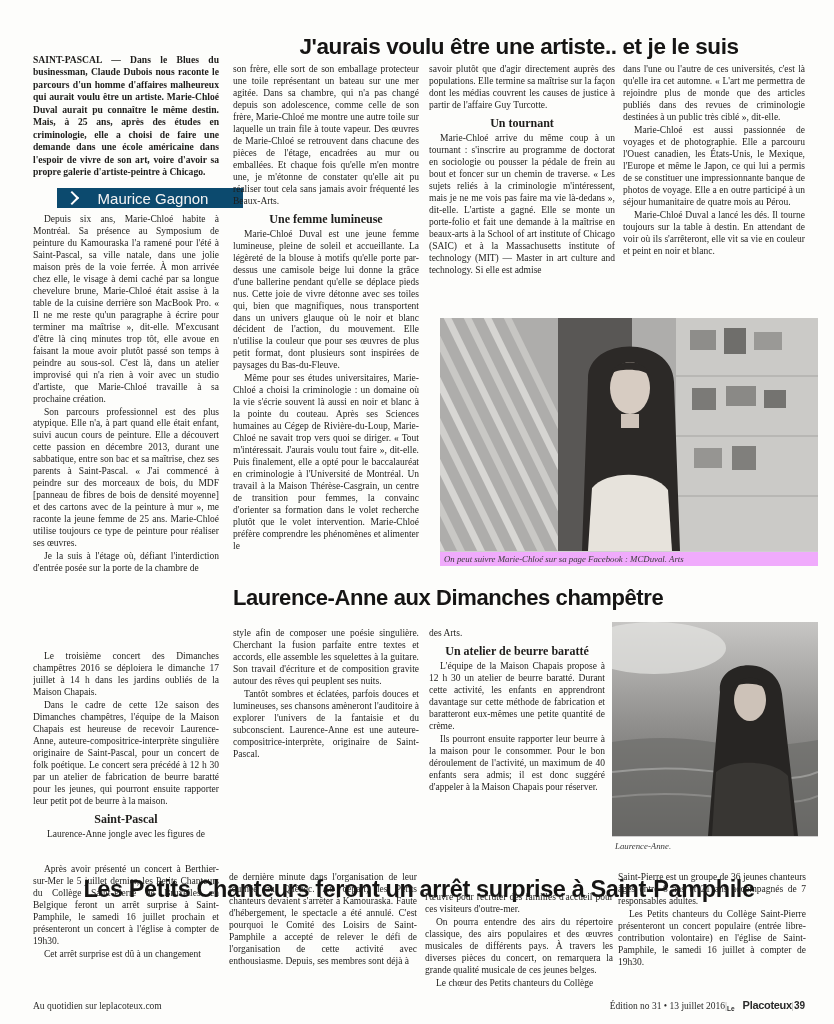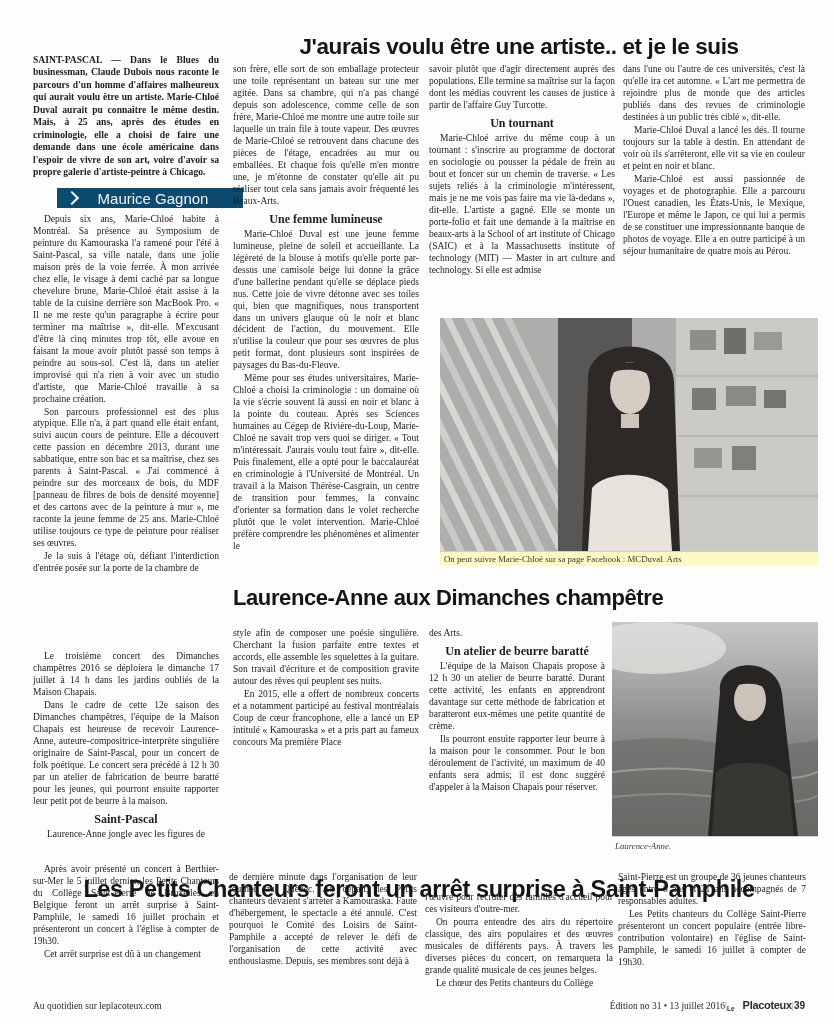--- a/index.html
+++ b/index.html
@@ -24,21 +24,21 @@
   .byline{
     background:#0c4a6e;color:#f4f4f4;display:flex;align-items:center;
     font-family:"Liberation Sans", sans-serif;font-size:15px;margin-left:24px;
   }
   .byline .chev{
     width:8px;height:8px;border-top:2.5px solid #fff;border-right:2.5px solid #fff;
     transform:rotate(45deg);margin-left:10px;flex:0 0 auto;
   }
   .byline .lbl{flex:1;text-align:center;padding-right:14px;}
   .caption{
-    font-size:8.8px;color:#3a3a3a;background:#fef9c3;
+    font-style:italic;font-size:8.8px;color:#3a3a3a;background:#f0abfc;
     padding:2px 4px;overflow:hidden;white-space:nowrap;
   }
   .caption2{font-style:italic;font-size:8.8px;color:#3a3a3a;}
   .photo{background:#b5b5b5;overflow:hidden;box-shadow:0 1px 0 #cfcfcf;}
   .photo svg{display:block;}
   .footer{
     font-size:9.5px;color:#2a2a2a;display:flex;align-items:baseline;
   }
   .footer .sep{color:#9a9a9a;font-size:10px;}
   .logo-le{font-family:"Liberation Sans", sans-serif;font-size:6.5px;font-weight:bold;vertical-align:-2px;}
@@ -73,22 +73,22 @@
 </div>
 
 <div class="abs bodytext" style="left:429px;top:64px;width:186px;height:252px;">
   <p>savoir plutôt que d'agir directement auprès des populations. Elle termine sa maîtrise sur la façon dont les médias couvrent les causes de justice à partir de l'affaire Guy Turcotte.</p>
   <div class="subhead">Un tournant</div>
   <p class="ind">Marie-Chloé arrive du même coup à un tournant : s'inscrire au programme de doctorat en sociologie ou pousser la pédale de frein au bout et foncer sur un chemin de traverse. « Les sujets reliés à la criminologie m'intéressent, mais je ne me vois pas faire ma vie là-dedans », dit-elle. L'artiste a gagné. Elle se monte un porte-folio et fait une demande à la maîtrise en beaux-arts à la School of art institute of Chicago (SAIC) et à la Massachusetts institute of technology (MIT) — Master in art culture and technology. Si elle est admise</p>
 </div>
 
 <div class="abs bodytext" style="left:623px;top:64px;width:182px;height:250px;">
   <p>dans l'une ou l'autre de ces universités, c'est là qu'elle ira cet automne. « L'art me permettra de rejoindre plus de monde que des articles publiés dans des revues de criminologie destinées à un public très ciblé », dit-elle.</p>
+  <p class="ind">Marie-Chloé est aussi passionnée de voyages et de photographie. Elle a parcouru l'Ouest canadien, les États-Unis, le Mexique, l'Europe et même le Japon, ce qui lui a permis de se constituer une impressionnante banque de photos de voyage. Elle a en outre participé à un séjour humanitaire de quatre mois au Pérou.</p>
   <p class="ind">Marie-Chloé Duval a lancé les dés. Il tourne toujours sur la table à destin. En attendant de voir où ils s'arrêteront, elle vit sa vie en couleur et peint en noir et blanc.</p>
-  <p class="ind">Marie-Chloé est aussi passionnée de voyages et de photographie. Elle a parcouru l'Ouest canadien, les États-Unis, le Mexique, l'Europe et même le Japon, ce qui lui a permis de se constituer une impressionnante banque de photos de voyage. Elle a en outre participé à un séjour humanitaire de quatre mois au Pérou.</p>
 </div>
 
 <div class="abs photo" style="left:440px;top:318px;width:378px;height:233px;">
   <svg width="378" height="233" viewBox="0 0 378 233" aria-hidden="true">
     <rect x="0" y="0" width="378" height="233" fill="#aeadab"></rect>
     <g transform="rotate(-26 80 120)">
       <rect x="-80" y="-60" width="7" height="360" fill="#d6d5d2"></rect>
       <rect x="-62" y="-60" width="7" height="360" fill="#cfcecb"></rect>
       <rect x="-44" y="-60" width="7" height="360" fill="#d8d7d4"></rect>
       <rect x="-26" y="-60" width="7" height="360" fill="#c9c8c5"></rect>
@@ -129,21 +129,21 @@
 
 <div class="abs bodytext" style="left:33px;top:651px;width:186px;height:238px;">
   <p class="ind">Le troisième concert des Dimanches champêtres 2016 se déploiera le dimanche 17 juillet à 14 h dans les jardins oubliés de la Maison Chapais.</p>
   <p class="ind">Dans le cadre de cette 12e saison des Dimanches champêtres, l'équipe de la Maison Chapais est heureuse de recevoir Laurence-Anne, auteure-compositrice-interprète singulière originaire de Saint-Pascal, pour un concert de folk poétique. Le concert sera précédé à 12 h 30 par un atelier de fabrication de beurre baratté pour les jeunes, qui pourront ensuite rapporter leur petit pot de beurre à la maison.</p>
   <div class="subhead">Saint-Pascal</div>
   <p style="text-align:center;">Laurence-Anne jongle avec les figures de</p>
 </div>
 
 <div class="abs bodytext" style="left:233px;top:628px;width:186px;height:260px;">
   <p>style afin de composer une poésie singulière. Cherchant la fusion parfaite entre textes et accords, elle assemble les squelettes à la guitare. Son travail d'écriture et de composition gravite autour des rêves qui peuplent ses nuits.</p>
-  <p class="ind">En 2015, elle a offert de nombreux concerts et a notamment participé au festival montréalais Coup de cœur francophone, elle a lancé un EP intitulé « Kamouraska » et a pris part au fameux concours Ma première Place</p>
+  <p class="ind">Tantôt sombres et éclatées, parfois douces et lumineuses, ses chansons amèneront l'auditoire à explorer l'univers de la fantaisie et du subconscient. Laurence-Anne est une auteure-compositrice-interprète, originaire de Saint-Pascal.</p>
 </div>
 
 <div class="abs bodytext" style="left:429px;top:628px;width:176px;height:260px;">
   <p>des Arts.</p>
   <div class="subhead">Un atelier de beurre baratté</div>
   <p class="ind">L'équipe de la Maison Chapais propose à 12 h 30 un atelier de beurre baratté. Durant cette activité, les enfants en apprendront davantage sur cette méthode de fabrication et baratteront eux-mêmes une petite quantité de crème.</p>
   <p class="ind">Ils pourront ensuite rapporter leur beurre à la maison pour le consommer. Pour le bon déroulement de l'activité, un maximum de 40 enfants sera admis; il est donc suggéré d'appeler à la Maison Chapais pour réserver.</p>
 </div>
 
 <div class="abs photo" style="left:612px;top:622px;width:206px;height:214px;">

